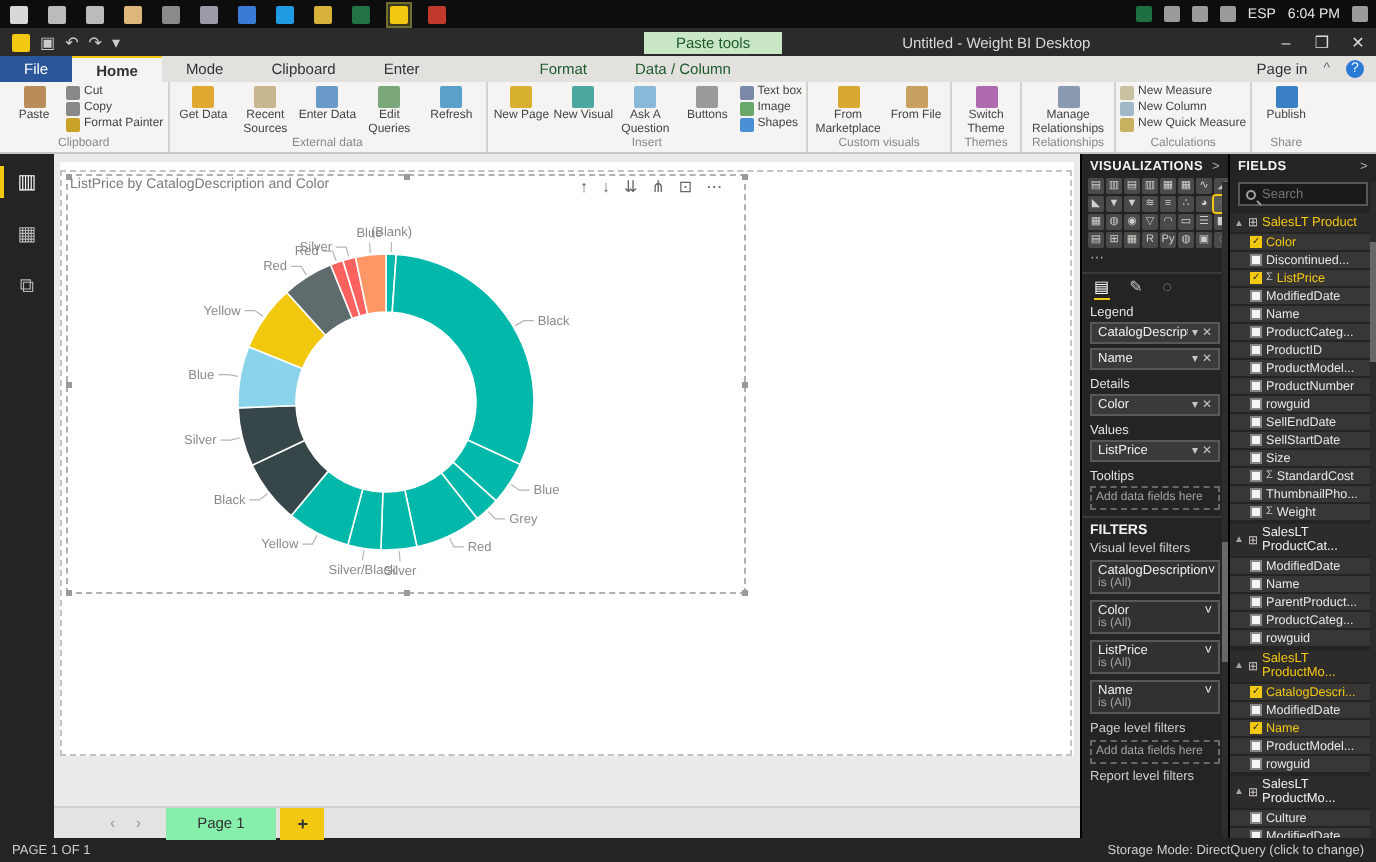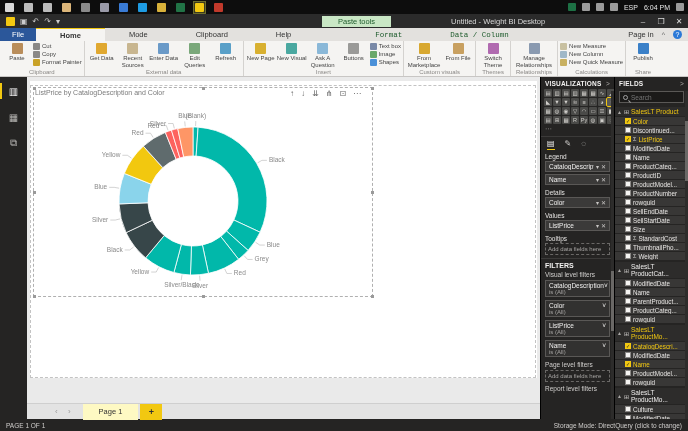--- a/index.html
+++ b/index.html
@@ -23,24 +23,24 @@
   .qat { display:flex; gap:5px; align-items:center; padding:0 6px; }
   .qat .pbi { width:9px; height:9px; background:#f2c811; border-radius:1px; }
   .qat span { color:#ccc; font-size:8px; }
   .ctx-head { background:#c9e7c5; color:#1d5b2c; font-size:7.5px; padding:1px 16px; margin-left:256px; }
   .win-title { margin-left:60px; color:#d8d8d8; font-size:7.5px; }
   .win-btns { margin-left:auto; display:flex; }
   .win-btns div { width:18px; text-align:center; font-size:8px; color:#ddd; }
 
   
   .ribbon-tabs { height:13px; background:#e3e1de; display:flex; align-items:stretch; font-size:7.5px; color:#333; flex-shrink:0; }
-  .rtab { padding:1px 24px; display:flex; align-items:center; }
+  .rtab { padding:1px 12px; display:flex; align-items:center; }
   .rtab.file { background:#2b579a; color:#fff; padding:1px 12px; }
   .rtab.sel { background:#f5f4f2; border-top:1px solid #f2c811; font-weight:bold; }
-  .rtab.ctx { color:#1d5b2c;font-family:Liberation Mono, monospace; }
+  .rtab.ctx { color:#1d5b2c; }
   .tabs-right { margin-left:auto; display:flex; align-items:center; gap:8px; padding-right:6px; }
   .signin { font-size:7.5px; color:#333; }
   .help-dot { width:9px; height:9px; border-radius:50%; background:#2b79d7; color:#fff; font-size:7px;
     display:flex; align-items:center; justify-content:center; }
 
   
   .ribbon { height:36px; background:#f5f4f2; display:flex; flex-shrink:0; border-bottom:1px solid #c8c6c4; }
   .rgroup { display:flex; flex-direction:column; border-right:1px solid #d4d2cf; padding:1px 2px 0 2px; }
   .rgroup-body { flex:1; display:flex; align-items:flex-start; gap:1px; }
   .rgroup-label { text-align:center; font-size:6px; color:#8a8886; padding:0 2px 1px 2px; }
@@ -66,21 +66,21 @@
   .page-outline { position:absolute; left:3px; top:8px; width:506px; height:293px; border:1px dashed #c3c3c3; }
   .visual-sel { position:absolute; left:6px; top:10px; width:340px; height:210px; border:1px dashed #b0b0b0; background:#fff; }
   .handle { position:absolute; width:3px; height:3px; background:#9a9a9a; }
   .visual-title { position:absolute; left:8px; top:12px; font-size:7px; color:#7a7a7a; }
   .vheader { position:absolute; left:263px; top:12px; display:flex; gap:7px; color:#666; font-size:8px; }
   .vheader span { cursor:pointer; }
   svg.donut { position:absolute; left:0; top:0; }
 
   .pagebar { height:16px; background:#e3e3e3; display:flex; align-items:center; padding-left:28px; gap:2px; flex-shrink:0; border-top:1px solid #cfcfcf; }
   .pg-arrows { color:#9a9a9a; font-size:8px; letter-spacing:4px; margin-right:6px; }
-  .pg-tab { background:#fef9c3; font-size:7.5px; color:#333; padding:2px 16px; height:16px; display:flex; align-items:center; }
+  .pg-tab { background:#86efac; font-size:7.5px; color:#333; padding:2px 16px; height:16px; display:flex; align-items:center; }
   .pg-add { background:#f2c811; color:#333; width:22px; height:16px; display:flex; align-items:center; justify-content:center; font-size:9px; font-weight:bold; }
 
   
   .panel { background:#252423; color:#d8d6d4; flex-shrink:0; display:flex; flex-direction:column; overflow:hidden; position:relative; }
   .panel.viz { width:74px; border-left:1px solid #000; }
   .panel.fields { width:74px; border-left:1px solid #000; }
   .panel-head { display:flex; justify-content:space-between; align-items:center; padding:3px 4px 2px 4px;
     font-size:6.5px; font-weight:bold; color:#f3f2f1; letter-spacing:.2px; }
   .panel-head .chev { color:#b0aeac; font-weight:normal; }
 
@@ -206,21 +206,21 @@
       <div>❒</div>
       <div>✕</div>
     </div>
   </div>
 
   <div class="ribbon-tabs">
     <div class="rtab file">File</div>
     <div class="rtab sel">Home</div>
     <div class="rtab">Mode</div>
     <div class="rtab">Clipboard</div>
-    <div class="rtab">Help</div>
+    <div class="rtab">Enter</div>
     <div class="rtab ctx" style="margin-left:36px">Format</div>
     <div class="rtab ctx">Data / Column</div>
     <div class="tabs-right">
       <span class="signin">Page in</span>
       <span style="color:#666;font-size:7px">^</span>
       <div class="help-dot">?</div>
     </div>
   </div>
 
   <div class="ribbon">

